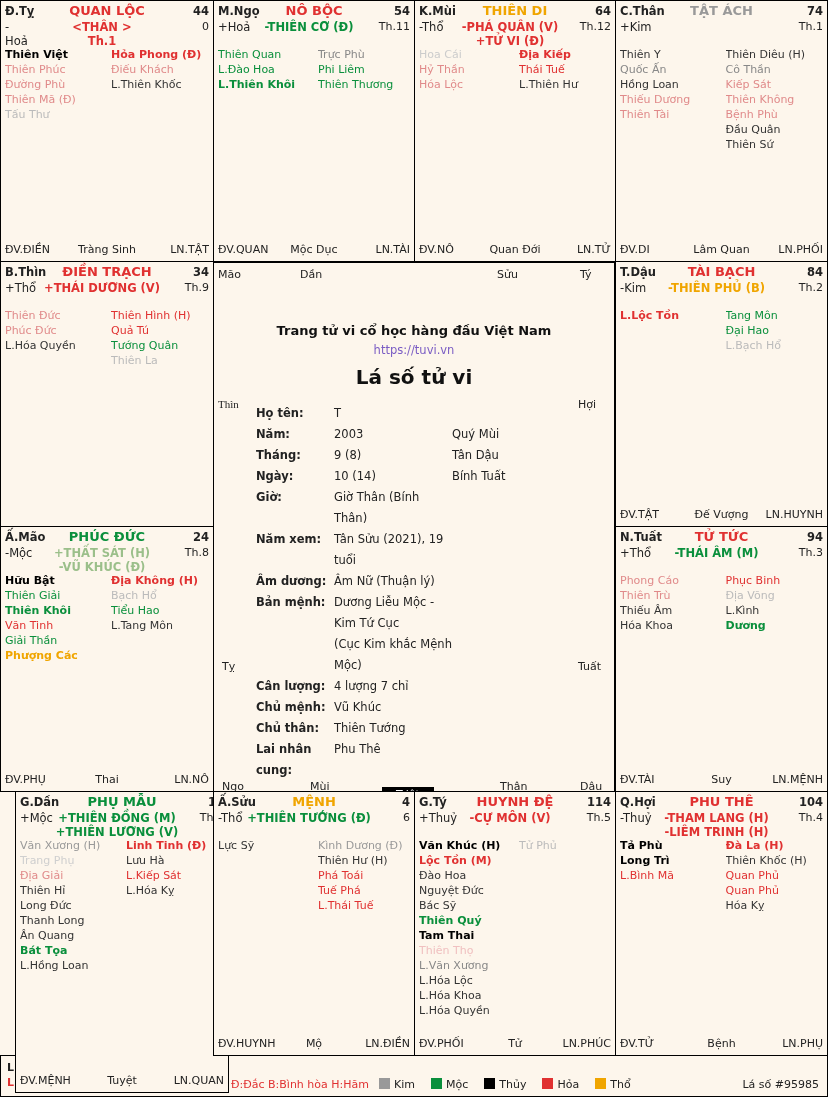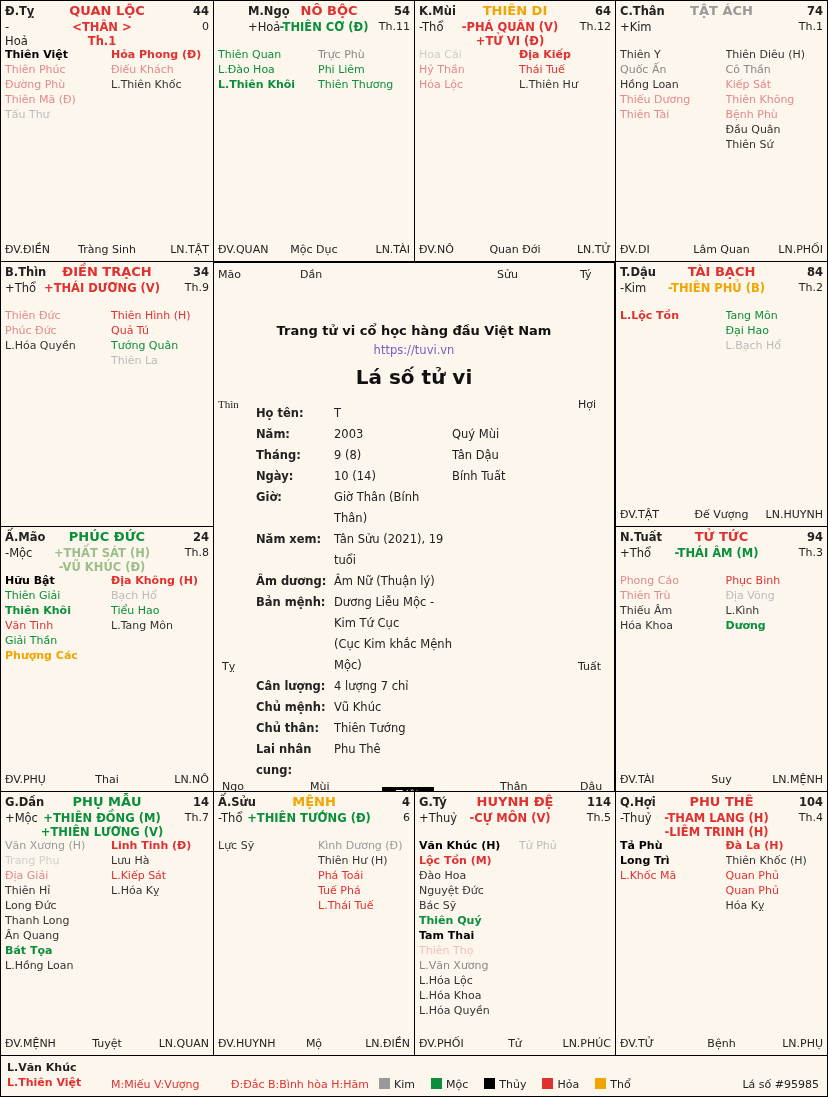--- a/index.html
+++ b/index.html
@@ -189,21 +189,21 @@
           <div style="color:#e08a8a">Điếu Khách</div>
           <div style="color:#333">L.Thiên Khốc</div>
         </div>
       </div>
       <div class="foot">
         <span class="f1">ĐV.ĐIỀN</span>
         <span class="f2">Tràng Sinh</span>
         <span class="f3">LN.TẬT</span>
       </div>
     </div>
-    <div class="cell" style="left: 213px; top: 0px; width: 202px; height: 262px; padding-left: 30px;">
+    <div class="cell" style="left: 213px; top: 0px; width: 202px; height: 262px;">
       <div class="hdr">
         <span class="branch">M.Ngọ</span>
         <span class="element">+Hoả</span>
         <span class="palace" style="color:#e03131">NÔ BỘC</span>
         <span class="num">54</span>
         <span class="cung">Th.11</span>
         <span class="mainstar" style="color:#0a8f3c">-THIÊN CƠ (Đ)</span>
       </div>
       <div class="cols">
         <div class="col">
@@ -390,21 +390,21 @@
           <div style="color:#333">L.Kình</div>
           <div style="color:#0a8f3c;font-weight:bold">Dương</div>
         </div>
       </div>
       <div class="foot">
         <span class="f1">ĐV.TÀI</span>
         <span class="f2">Suy</span>
         <span class="f3">LN.MỆNH</span>
       </div>
     </div>
-    <div class="cell" style="left: 0px; top: 791px; width: 214px; height: 265px;">
+    <div class="cell" style="left: 15px; top: 791px; width: 214px; height: 302px;">
       <div class="hdr">
         <span class="branch">G.Dần</span>
         <span class="element">+Mộc</span>
         <span class="palace" style="color:#0a8f3c">PHỤ MẪU</span>
         <span class="num">14</span>
         <span class="cung">Th.7</span>
         <span class="mainstar" style="color:#0a8f3c">+THIÊN ĐỒNG (M)</span>
         <span class="mainstar2" style="color:#0a8f3c">+THIÊN LƯƠNG (V)</span>
       </div>
       <div class="cols">
@@ -500,21 +500,21 @@
         <span class="palace" style="color:#e03131">PHU THÊ</span>
         <span class="num">104</span>
         <span class="cung">Th.4</span>
         <span class="mainstar" style="color:#e03131">-THAM LANG (H)</span>
         <span class="mainstar2" style="color:#e03131">-LIÊM TRINH (H)</span>
       </div>
       <div class="cols">
         <div class="col">
           <div style="color:#000;font-weight:bold">Tả Phù</div>
           <div style="color:#000;font-weight:bold">Long Trì</div>
-          <div style="color:#e03131">L.Khốc Mã</div>
+          <div style="color:#e03131">L.Bình Mã</div>
         </div>
         <div class="col">
           <div style="color:#e03131;font-weight:bold">Đà La (H)</div>
           <div style="color:#333">Thiên Khốc (H)</div>
           <div style="color:#e03131">Quan Phủ</div>
           <div style="color:#e03131">Quan Phủ</div>
           <div style="color:#333">Hóa Kỵ</div>
         </div>
       </div>
       <div class="foot">

